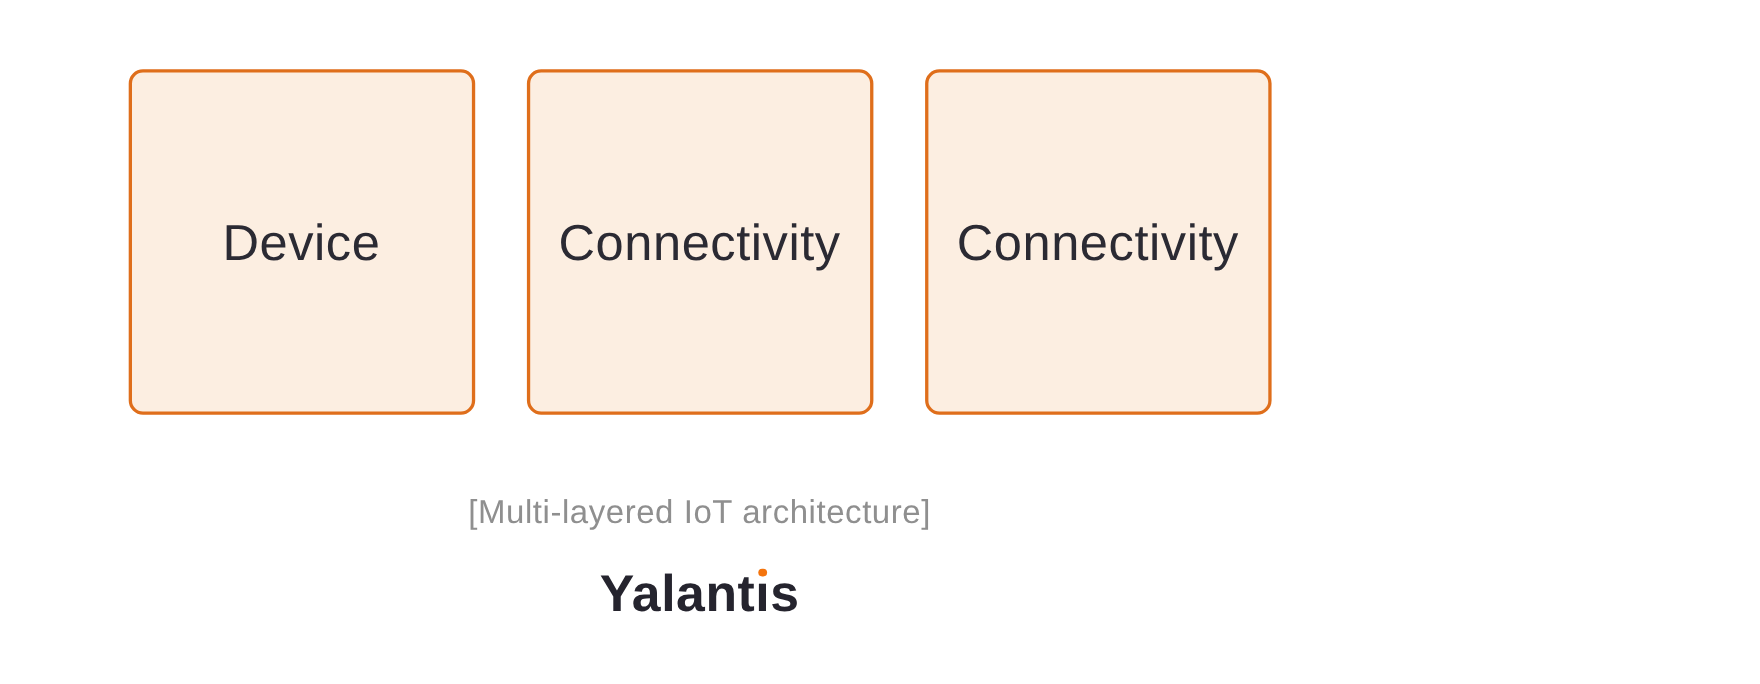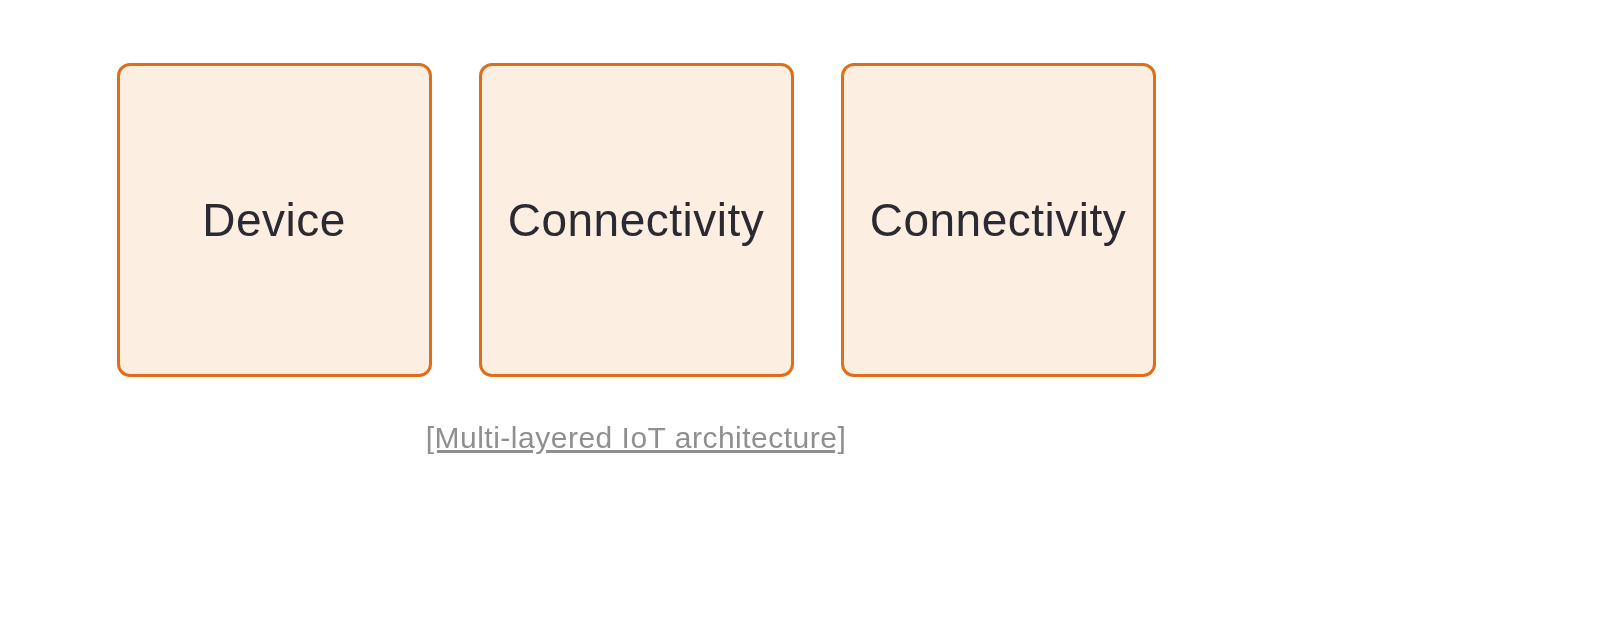--- a/index.html
+++ b/index.html
@@ -43,27 +43,26 @@
     justify-content: center;
   }
   .layer-label {
     font-size: 46px;
     font-weight: 400;
     color: var(--box_text);
     letter-spacing: 0.5px;
     white-space: nowrap;
   }
   .caption {
-    margin-top: 42px;
+    margin-top: 70px;
     font-size: 30px;
     line-height: 38px;
     color: var(--caption_text);
     letter-spacing: 0.5px;
     text-align: center;
-    text-decoration: underline;
   }
   .logo {
     margin-top: 26px;
     font-size: 47px;
     line-height: 56px;
     font-weight: 600;
     color: var(--logo_text);
     letter-spacing: 0.5px;
     text-align: center;
     white-space: nowrap;
@@ -95,14 +94,17 @@
     <div class="layer-box">
       <span class="layer-label">Connectivity</span>
     </div>
     <div class="layer-box">
       <span class="layer-label">Connectivity</span>
     </div>
   </div>
 
   <div class="caption">[Multi-layered IoT architecture]</div>
 
+  <div class="logo">
+    <span>Yalant</span><span class="logo-i"><span>ı</span><span class="i-dot"></span></span><span>s</span>
+  </div>
 
 </div>
 
 </body></html>

